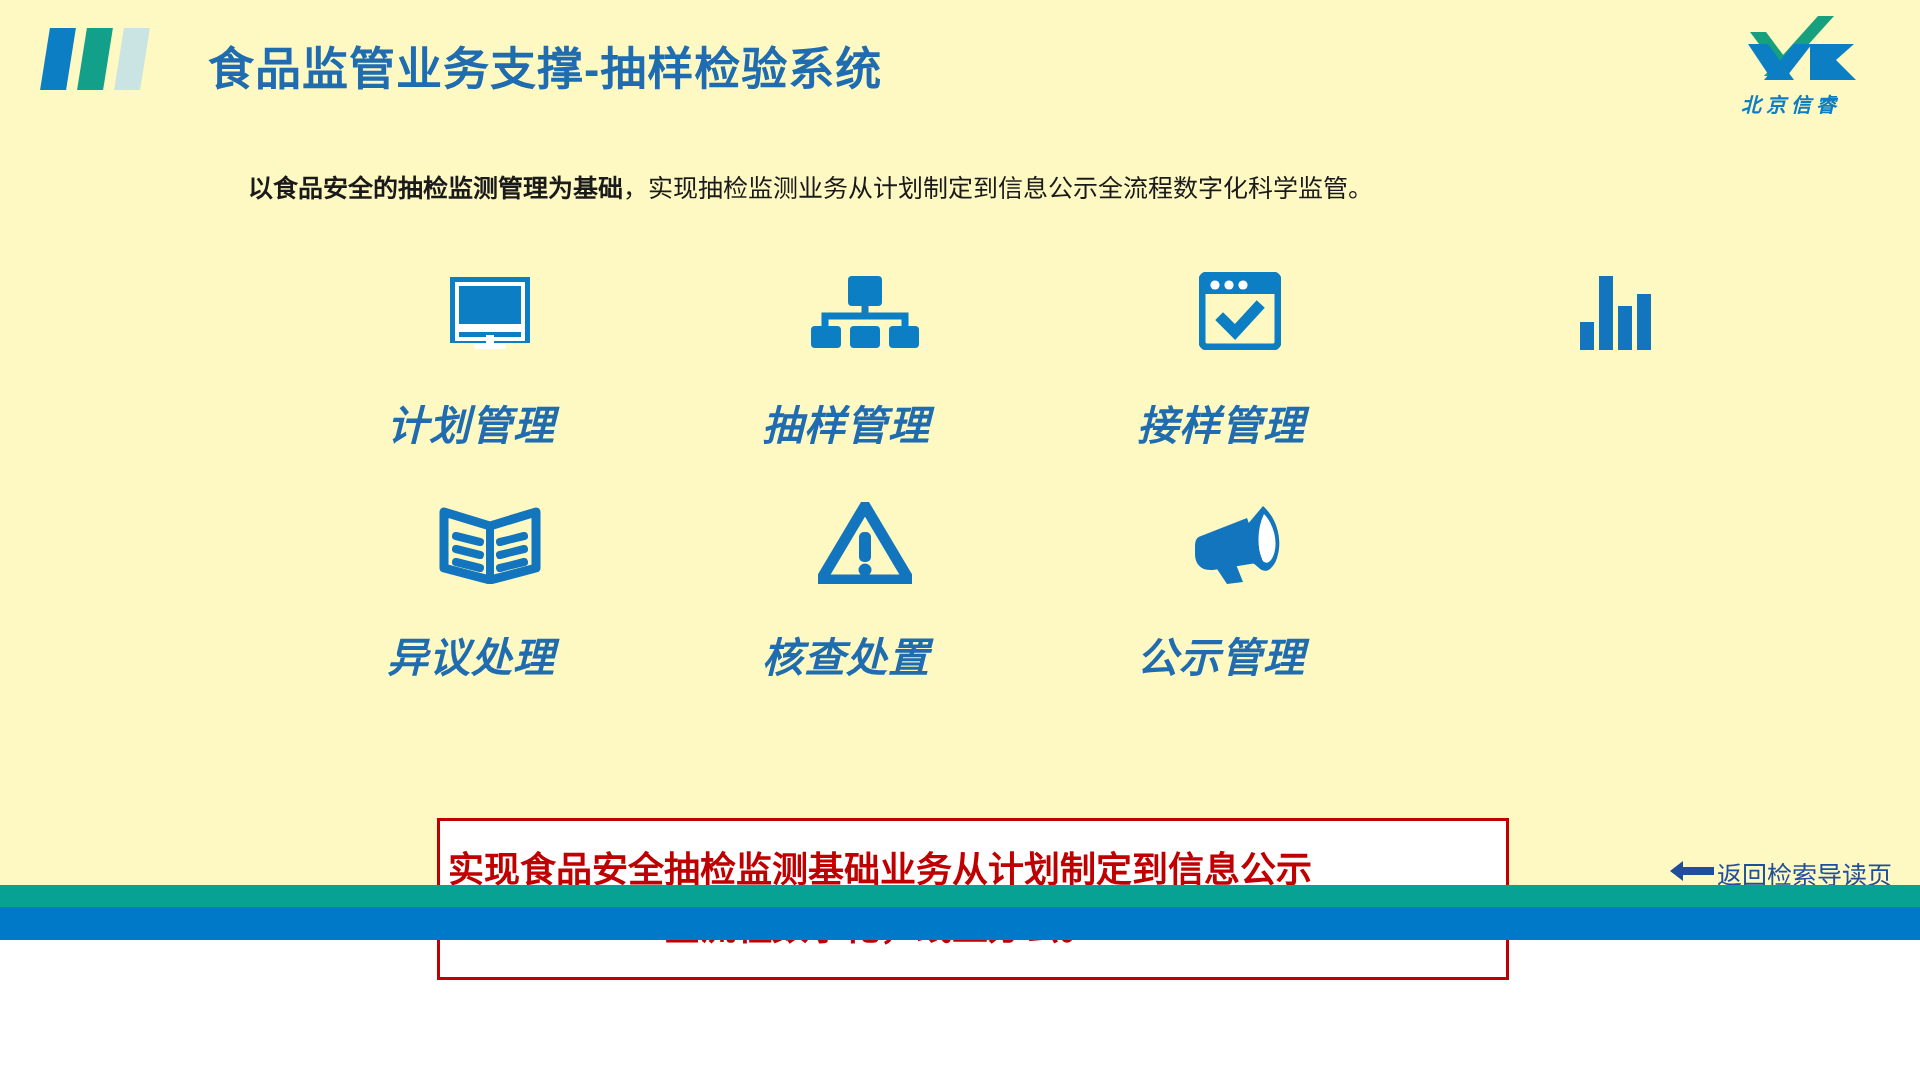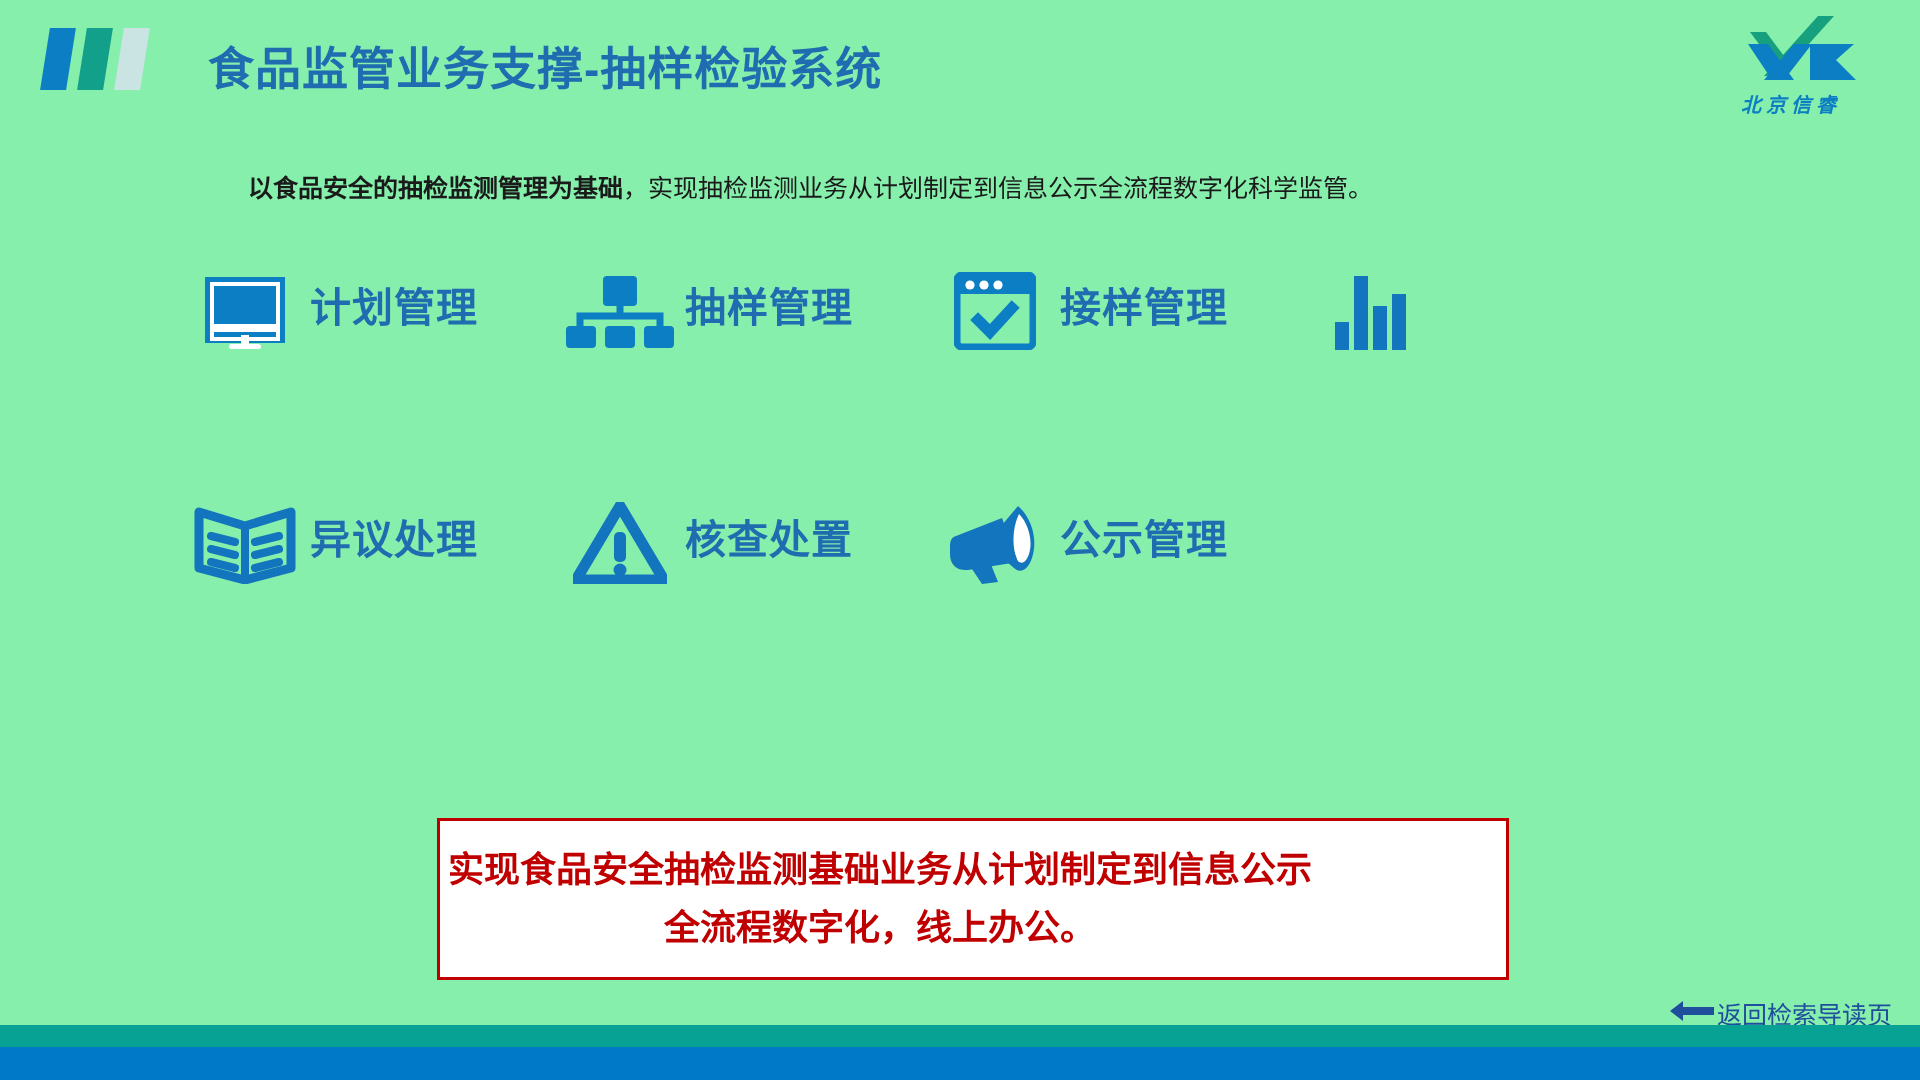--- a/index.html
+++ b/index.html
@@ -4,22 +4,22 @@
 <style>
   * { box-sizing: border-box; margin: 0; padding: 0; }
   html, body {
     width: 1920px; height: 1080px;
     background: #ffffff;
     font-family: "Liberation Sans", "DejaVu Sans", sans-serif;
     overflow: hidden;
   }
   #slide {
     position: relative;
-    width: 1920px; height: 1080px;
-    background: #86efac;
+    width: 1920px; height: 940px;
+    background: #fef9c3;
   }
 
   
   .hdr-bars {
     position: absolute; left: 45px; top: 28px;
     display: flex; gap: 11px;
   }
   .hdr-bars .bar {
     width: 26px; height: 62px;
     transform: skewX(-9deg);
@@ -57,22 +57,22 @@
 
   
   .grid {
     position: absolute; left: 180px; top: 252px;
     width: 1500px;
     display: grid;
     grid-template-columns: repeat(4, 1fr);
     grid-template-rows: 232px 232px;
   }
   .cell {
-    display: flex; flex-direction: row;
-    align-items: flex-start; justify-content: flex-start;
+    display: flex; flex-direction: column;
+    align-items: flex-end; justify-content: flex-start; font-style: italic;
   }
   .icon-wrap {
     height: 118px; width: 130px;
     display: flex; align-items: center; justify-content: center;
   }
   .icon-wrap svg { display: block; }
   .cell-label {
     margin-top: 22px;
     font-size: 41px; font-weight: 700;
     color: #1f6cb0; letter-spacing: 1px;

